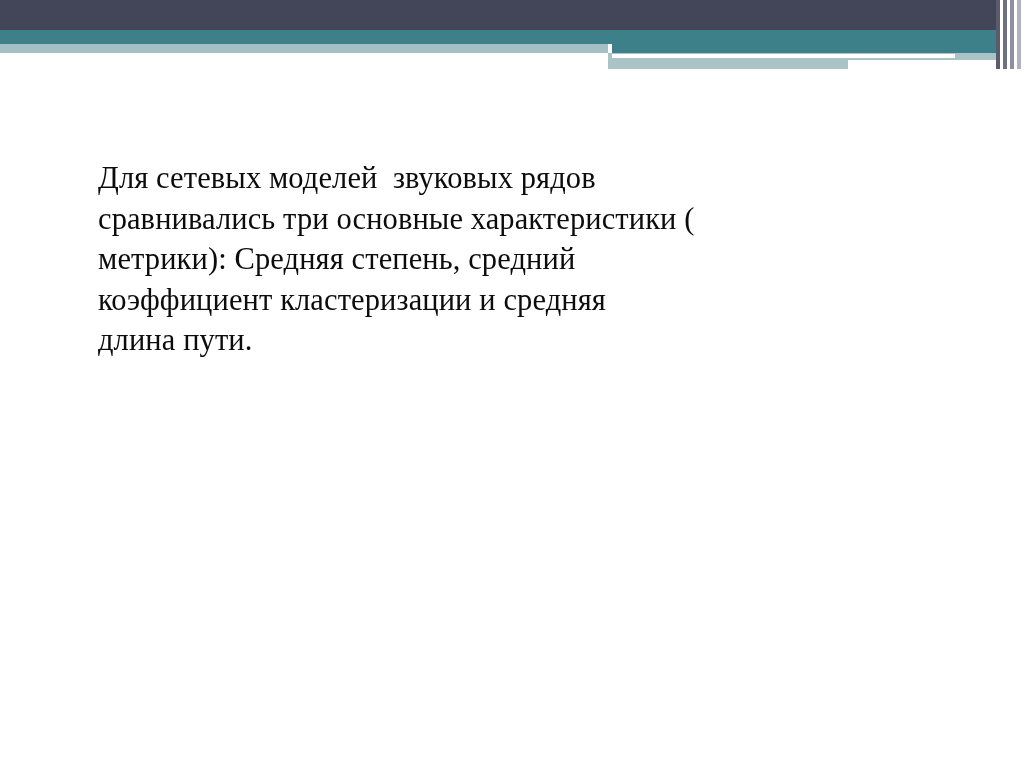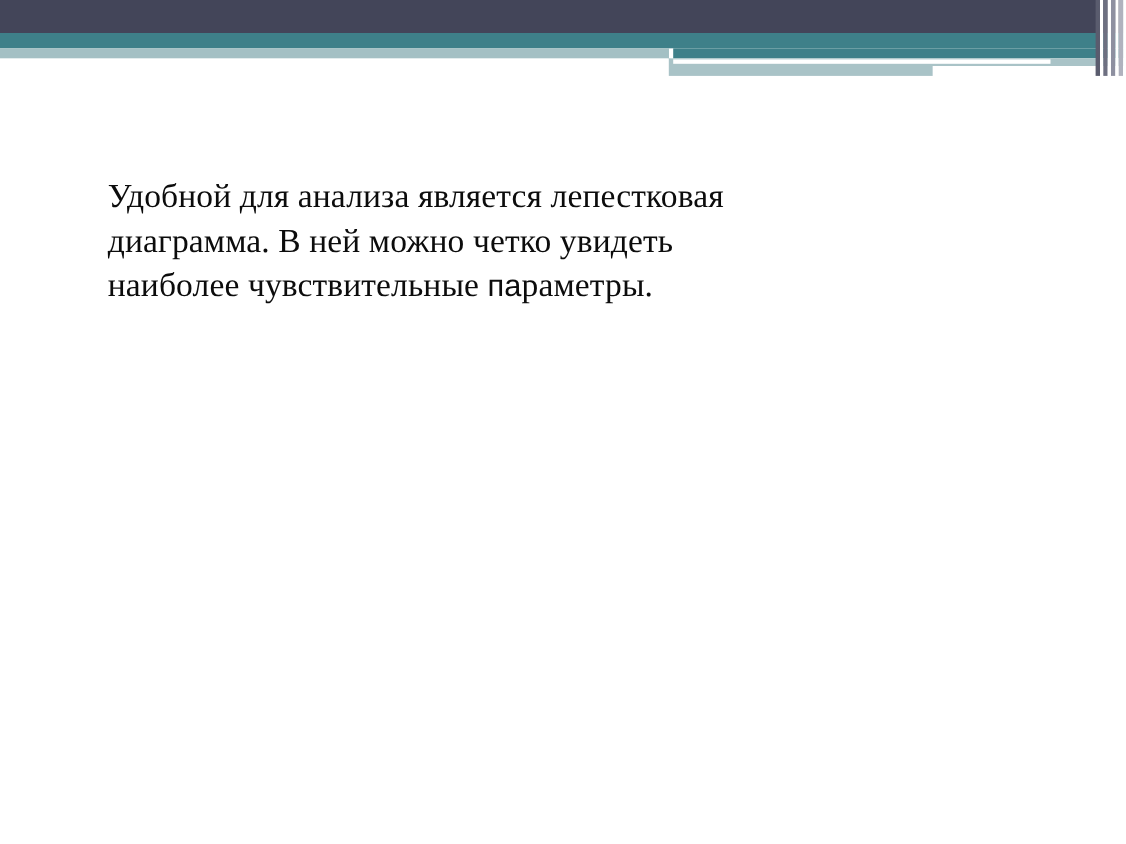--- a/index.html
+++ b/index.html
@@ -165,20 +165,22 @@
   <div class="deco vstripe" id="vstripe-2"></div>
   <div class="deco vstripe" id="vstripe-3"></div>
   <div class="deco vstripe" id="vstripe-4"></div>
   <div class="deco vstripe" id="vstripe-5"></div>
   <div class="deco vstripe" id="vstripe-6"></div>
   <div class="deco vstripe" id="vstripe-7"></div>
   <div class="deco vstripe" id="vstripe-8"></div>
 
   <div id="content">
 
+    <p class="para"><span>Для сетевых моделей  звуковых рядов</span>
+<span>сравнивались три основные характеристики (</span>
+<span>метрики): Средняя степень, средний</span>
+<span>коэффициент кластеризации и средняя</span>
+<span>длина пути.</span></p>
 
-    <p class="para"><span>Удобной для анализа является лепестковая</span>
-<span>диаграмма. В ней можно четко увидеть</span>
-<span>наиболее чувствительные </span><span class="sans-frag">па</span><span>раметры.</span></p>
 
   </div>
 
 </div>
 
 </body></html>

